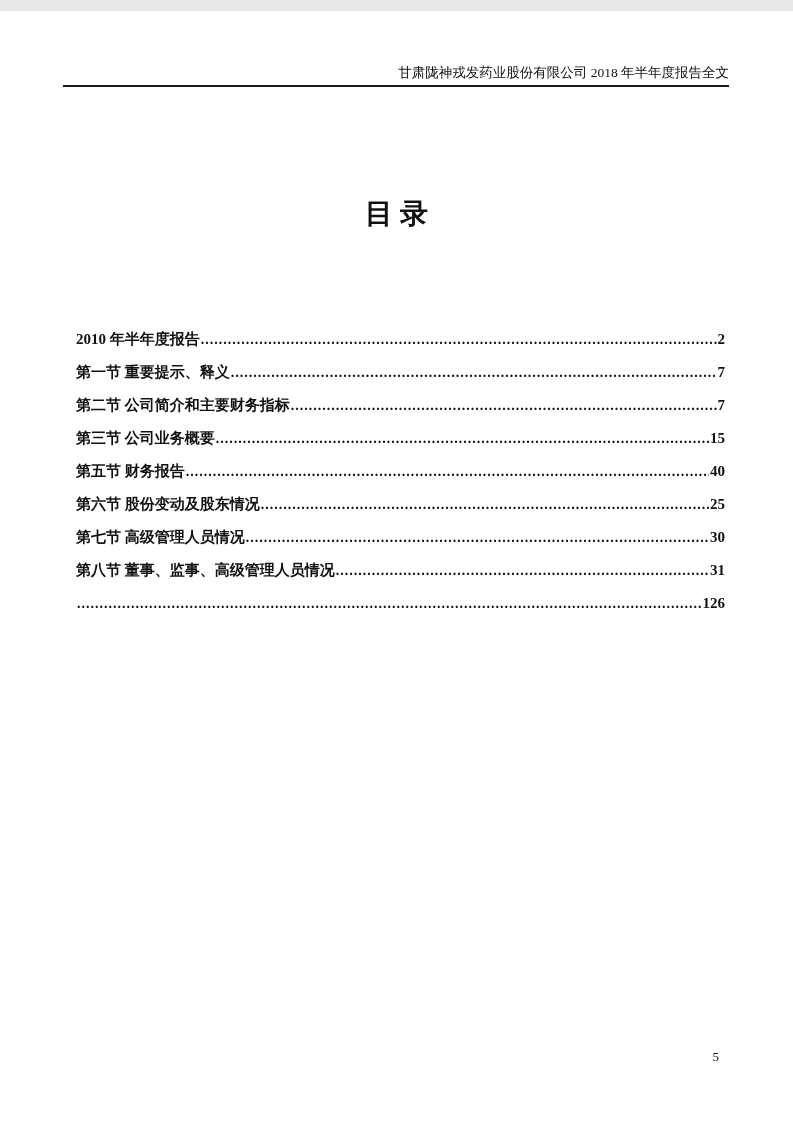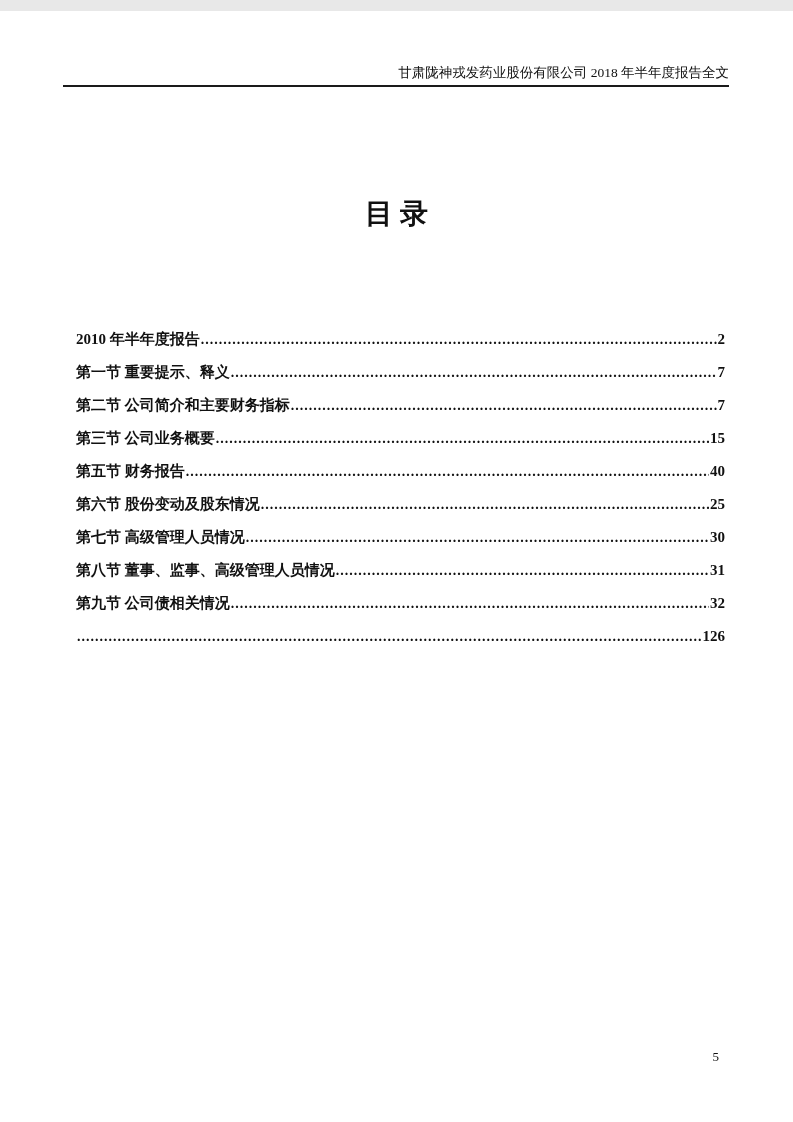--- a/index.html
+++ b/index.html
@@ -132,25 +132,20 @@
       <span class="toc-dots"></span>
       <span class="toc-page">30</span>
     </div>
 
     <div class="toc-row">
       <span class="toc-label">第八节 董事、监事、高级管理人员情况</span>
       <span class="toc-dots"></span>
       <span class="toc-page">31</span>
     </div>
 
-    <div class="toc-row">
-      <span class="toc-label">第九节 公司债相关情况</span>
-      <span class="toc-dots"></span>
-      <span class="toc-page">32</span>
-    </div>
 
 
     <div class="toc-row">
       <span class="toc-dots"></span>
       <span class="toc-page">126</span>
     </div>
   </div>
 
   <div class="footer-page">5</div>
 

